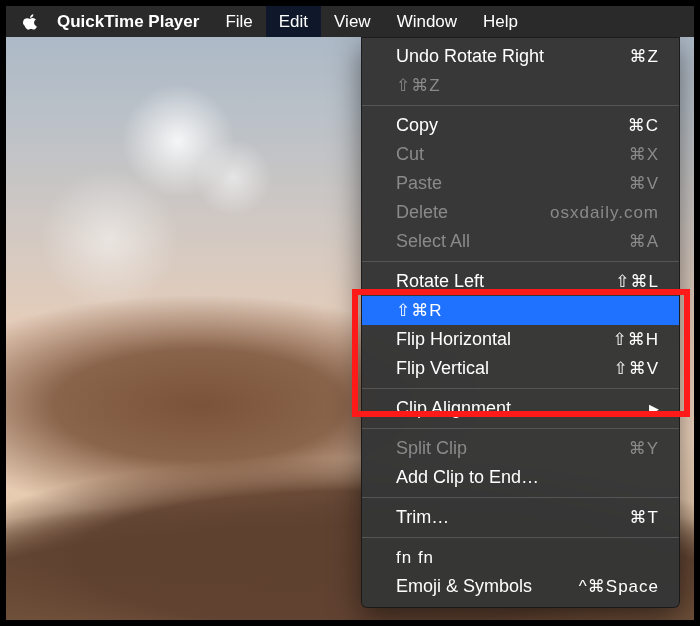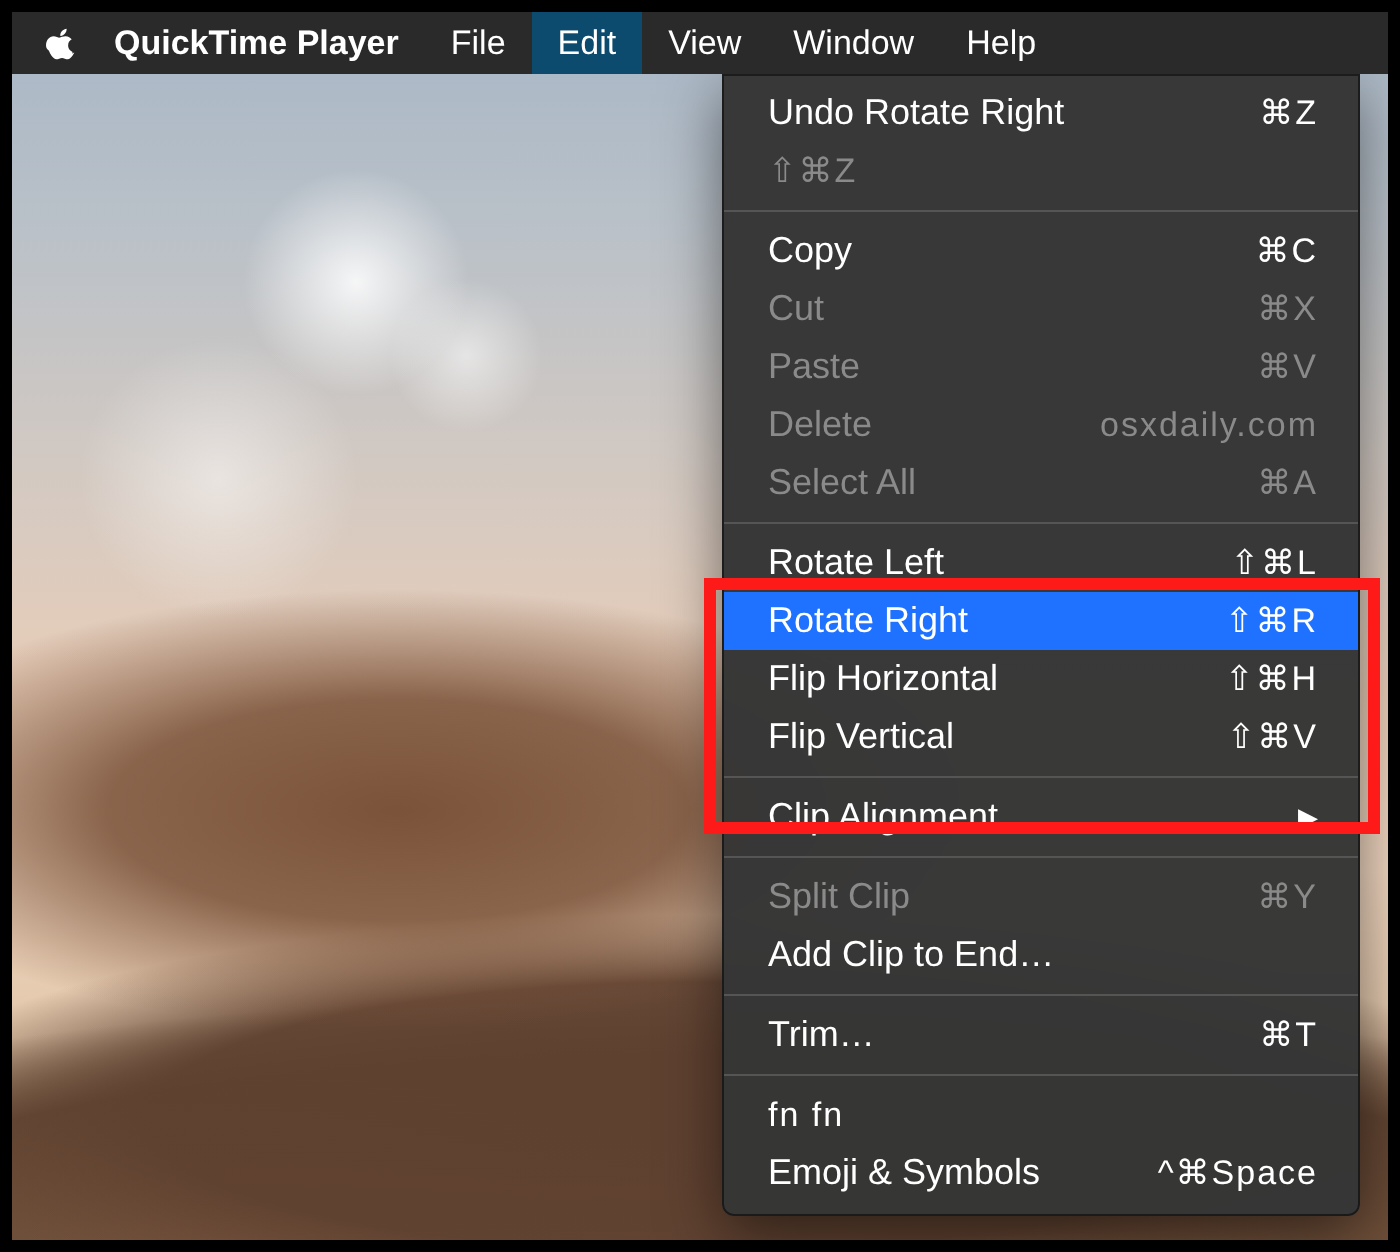--- a/index.html
+++ b/index.html
@@ -56,21 +56,21 @@
     font-weight: 700;
     padding: 0 13px;
     display: flex; align-items: center;
   }
   .menubar .menu {
     padding: 0 13px;
     display: flex; align-items: center;
     cursor: default;
   }
   .menubar .menu.open {
-    background: #0c4a6e;
+    background: #0f172a;
   }
 
   
   .dropdown {
     position: absolute;
     top: 31px;
     left: 355px;   
     width: 319px;
     background: rgba(54,54,54,0.985);
     border: 1px solid rgba(0,0,0,0.5);
@@ -79,21 +79,21 @@
     border-bottom-right-radius: 6px;
     padding: 4px 0 6px 0;
     color: #fff;
     font-size: 18px;
     z-index: 9;
   }
   .dropdown .row {
     display: flex;
     align-items: center;
     height: 29px;
-    padding: 0 20px 0 22px;
+    padding: 0 20px 0 34px;
   }
   .dropdown .row .label { flex: 1 1 auto; }
   .dropdown .row .shortcut {
     font-size: 17px;
     letter-spacing: 1px;
     text-align: right;
     white-space: nowrap;
   }
   .dropdown .row .submenu-arrow {
     font-size: 13px;
@@ -173,21 +173,20 @@
       <span class="shortcut">⌘A</span>
     </div>
 
     <hr class="sep">
 
     <div class="row">
       <span class="label">Rotate Left</span>
       <span class="shortcut">⇧⌘L</span>
     </div>
     <div class="row highlight">
-      <span class="label">Rotate Right</span>
       <span class="shortcut">⇧⌘R</span>
     </div>
     <div class="row">
       <span class="label">Flip Horizontal</span>
       <span class="shortcut">⇧⌘H</span>
     </div>
     <div class="row">
       <span class="label">Flip Vertical</span>
       <span class="shortcut">⇧⌘V</span>
     </div>

